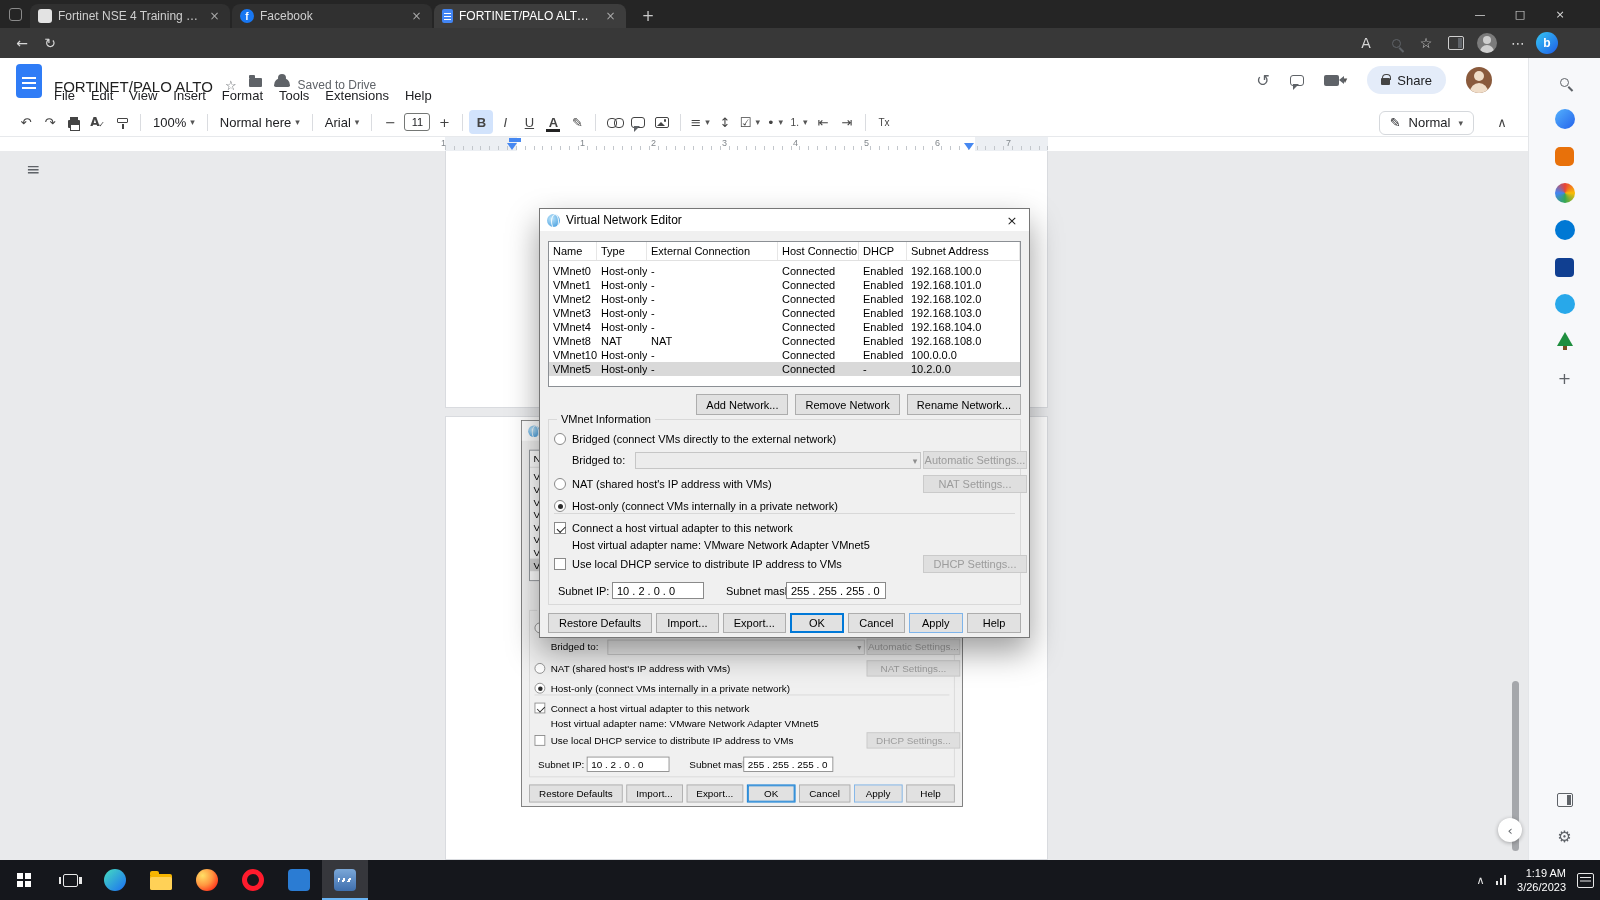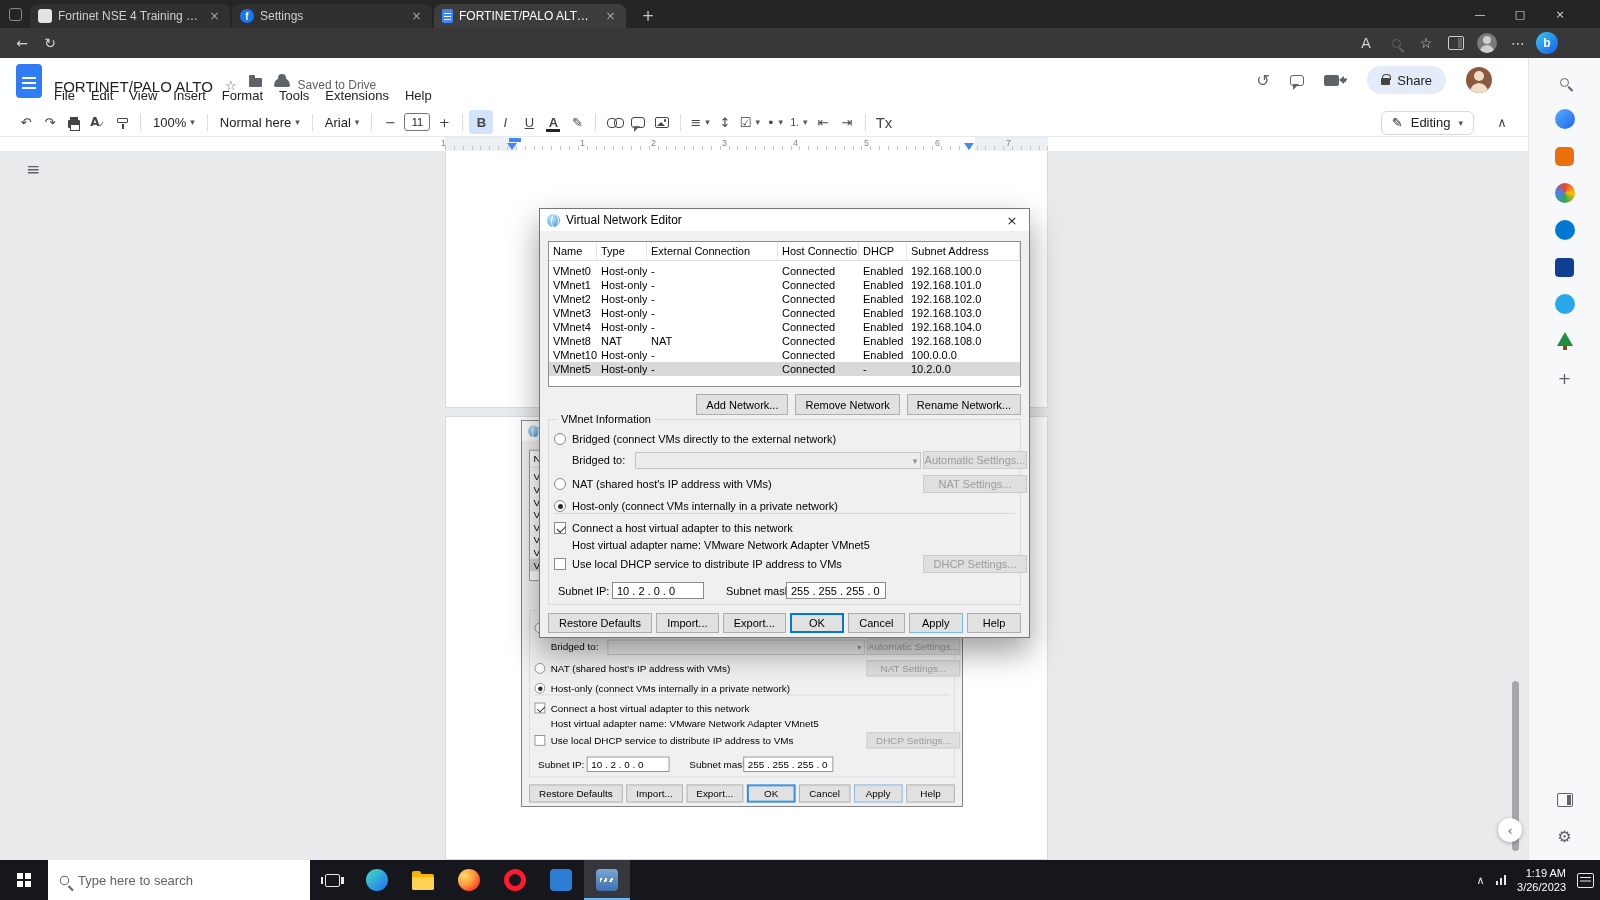--- a/index.html
+++ b/index.html
@@ -222,21 +222,21 @@
   <span class="tab-actions"></span>
   <div class="tab t1">
     <span class="fav fav-site"></span>
     <span class="tab-label">Fortinet NSE 4 Training Price</span>
     <span class="tab-close g">×</span>
   </div>
   <div class="tab t2">
     <span class="fav fav-fb">
         <span>f</span>
       </span>
-    <span class="tab-label">Settings</span>
+    <span class="tab-label">Facebook</span>
     <span class="tab-close g">×</span>
   </div>
   <div class="tab t3">
     <span class="fav fav-docs"></span>
     <span class="tab-label">FORTINET/PALO ALTO - Google D</span>
     <span class="tab-close g">×</span>
   </div>
   <span class="newtab g">+</span>
   <div class="winctl">
     <span class="wbtn g">—</span>
@@ -367,26 +367,26 @@
       <span class="g caret">▾</span>
     </span>
   <span class="tbtn">
       <span style="font-size:10px">1.</span>
       <span class="g caret">▾</span>
     </span>
   <span class="tbtn g">⇤</span>
   <span class="tbtn g">⇥</span>
   <span class="tsep"></span>
   <span class="tbtn">
-      <span style="font-size:15px">Tx</span>
+      <span style="font-size:10px">Tx</span>
     </span>
   <div class="tb-right">
     <span class="edit-pill">
       <span class="g">✎</span>
-      <span>Editing</span>
+      <span>Normal</span>
       <span class="g caret">▾</span>
     </span>
     <span class="tbtn g">∧</span>
   </div>
 </div>
 
 <div class="ruler">
   <div class="ruler-shade left"></div>
   <div class="ruler-shade right"></div>
   <div class="ruler-ticks"></div>
@@ -728,24 +728,20 @@
   </div>
 </div>
 <span class="collapse-circ">
     <span class="g">‹</span>
   </span>
 
 <div class="taskbar">
   <span class="start">
       <span class="winlogo"></span>
     </span>
-  <div class="tsearch">
-    <span class="i-mag dark"></span>
-    <input class="tsearch-input" placeholder="Type here to search" style="">
-  </div>
   <span class="taskview">
       <span class="i-tv"></span>
     </span>
   <span class="app">
       <span class="ai ai-edge"></span>
     </span>
   <span class="app">
       <span class="ai ai-folder"></span>
     </span>
   <span class="app">

